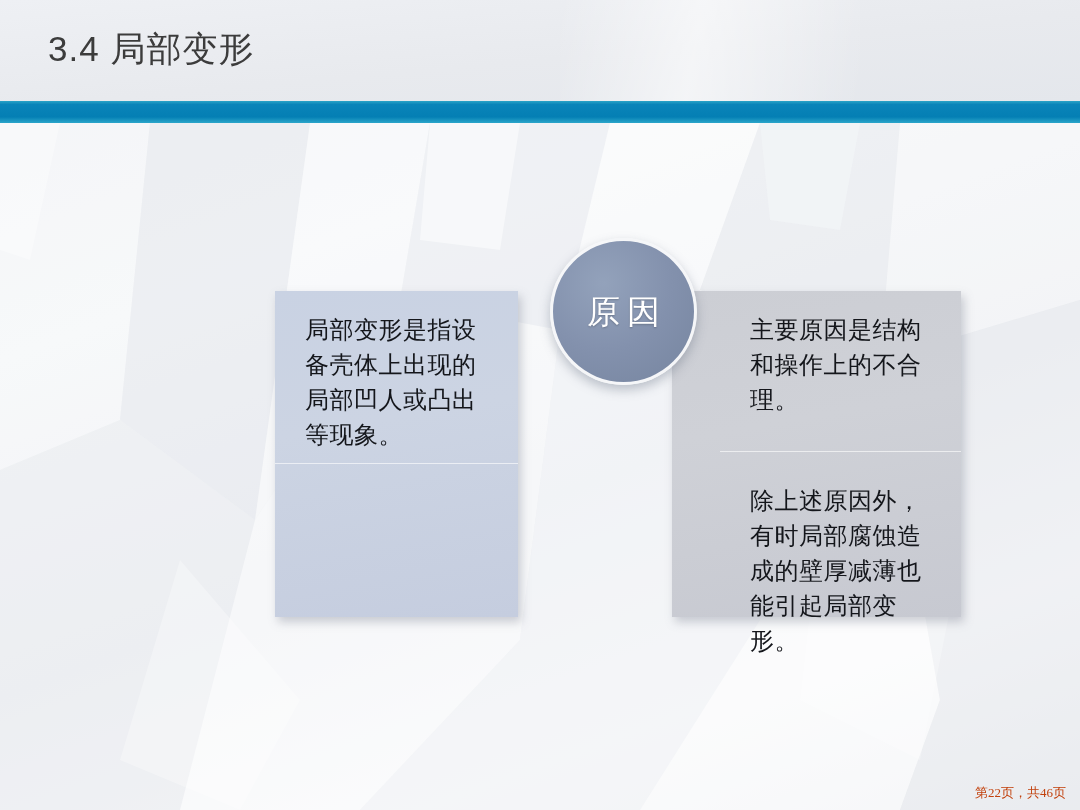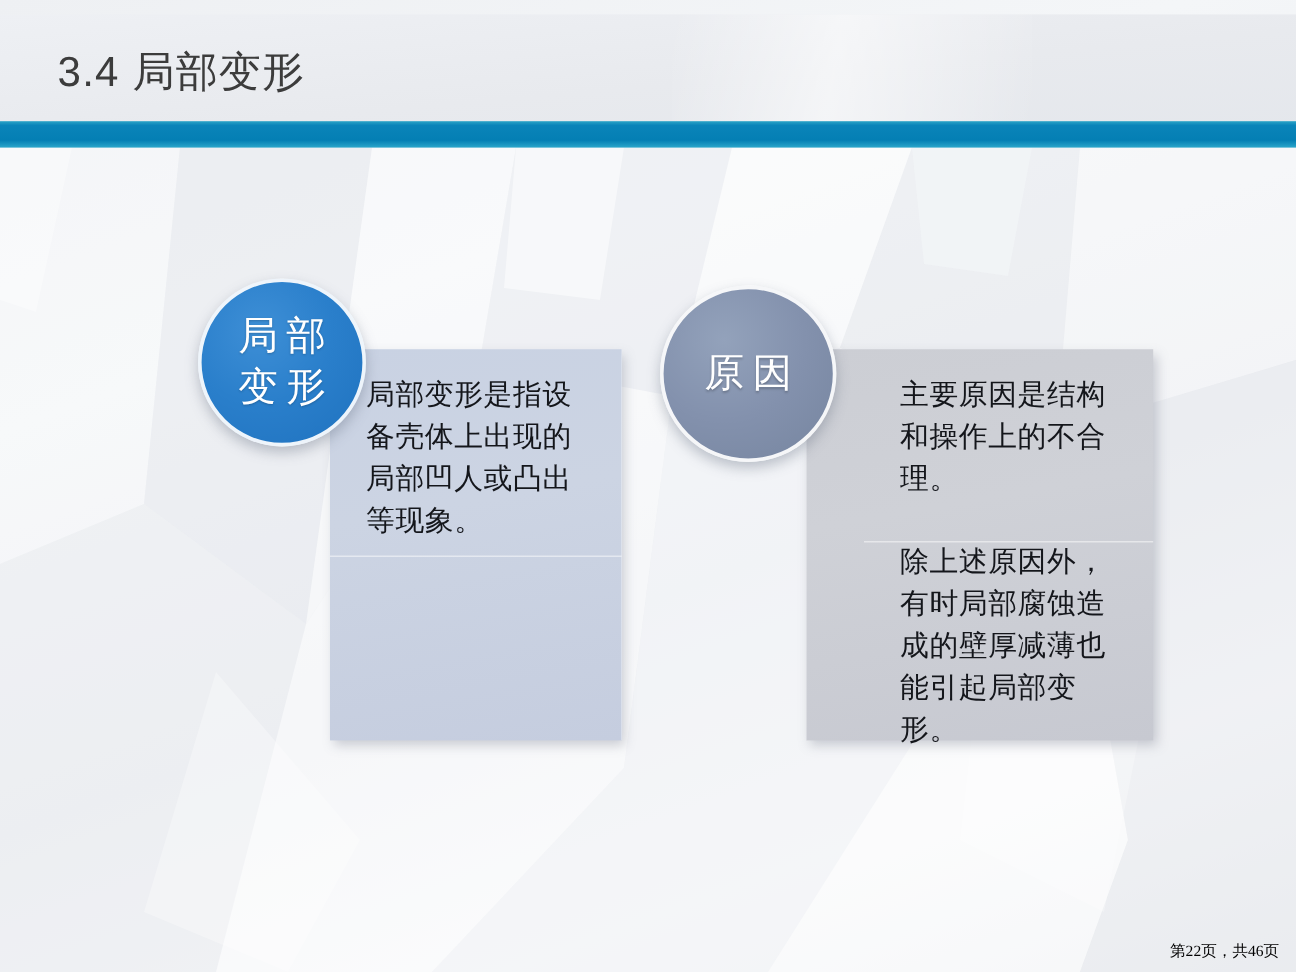--- a/index.html
+++ b/index.html
@@ -21,21 +21,21 @@
     position: absolute;
     inset: 0;
     background: linear-gradient(160deg, #eef0f3 0%, #f4f6f8 30%, #eceef2 58%, #f6f7f9 80%, #eaecef 100%);
   }
   .facets { position: absolute; inset: 0; }
   .facets svg { display: block; width: 100%; height: 100%; }
 
   
   .header-zone {
     position: absolute;
-    left: 0; top: 12px;
+    left: 0; top: 0;
     width: 1080px; height: 101px;
     background: linear-gradient(175deg, #eef0f4 0%, #e8eaee 55%, #e4e7ec 100%);
   }
   .header-zone:after {
     content: "";
     position: absolute;
     left: 560px; top: 0; width: 300px; height: 101px;
     background: linear-gradient(100deg, rgba(255,255,255,0.0) 0%, rgba(255,255,255,0.55) 45%, rgba(255,255,255,0.0) 100%);
   }
   .slide-title {
@@ -103,21 +103,21 @@
     color: #14161b;
     z-index: 2;
   }
   .card .cell {
     flex: 1 1 50%;
     box-sizing: border-box;
     padding: 22px 20px 10px 30px;
     display: flex;
     align-items: flex-start;
   }
-  .card .cell.lower { align-items: center; padding-top: 0; padding-bottom: 16px; }
+  .card .cell.lower { align-items: center; padding-top: 0; padding-bottom: 16px; margin-top: 32px; }
   .card .cell p {
     margin: 0;
     font-size: 24px;
     line-height: 35px;
     letter-spacing: 0.5px;
     text-align: left;
   }
   .card .divider {
     height: 1px;
     background: rgba(255,255,255,0.62);
@@ -138,21 +138,21 @@
   #card-deform .cell.upper { flex: 0 0 165px; }
   #card-cause .cell.upper { flex: 0 0 160px; }
 
   
   .page-number {
     position: absolute;
     right: 14px;
     bottom: 8px;
     font-size: 13px;
     line-height: 18px;
-    color: #000000;
+    color: #c2410c;
     font-family: "Liberation Serif", "DejaVu Serif", serif;
     white-space: nowrap;
   }
 </style>
 </head>
 <body>
 
 <div id="slide">
 
   <div class="bg-base"></div>
@@ -177,24 +177,20 @@
       <polygon points="180,560 300,700 240,810 120,760" fill="#ffffff" opacity="0.3"></polygon>
       <polygon points="820,520 960,560 920,760 800,700" fill="#ffffff" opacity="0.28"></polygon>
     </svg>
   </div>
 
   <div class="header-zone">
     <div class="slide-title">3.4  局部变形</div>
   </div>
   <div class="title-bar"></div>
 
-  <div class="node-circle" id="circle-blue">
-    <span class="cline">局部</span>
-    <span class="cline">变形</span>
-  </div>
 
   <div class="card" id="card-deform">
     <div class="cell upper">
       <p>局部变形是指设备壳体上出现的局部凹人或凸出等现象。</p>
     </div>
     <div class="divider"></div>
   </div>
 
   <div class="node-circle" id="circle-gray">
     <span class="cline">原因</span>

